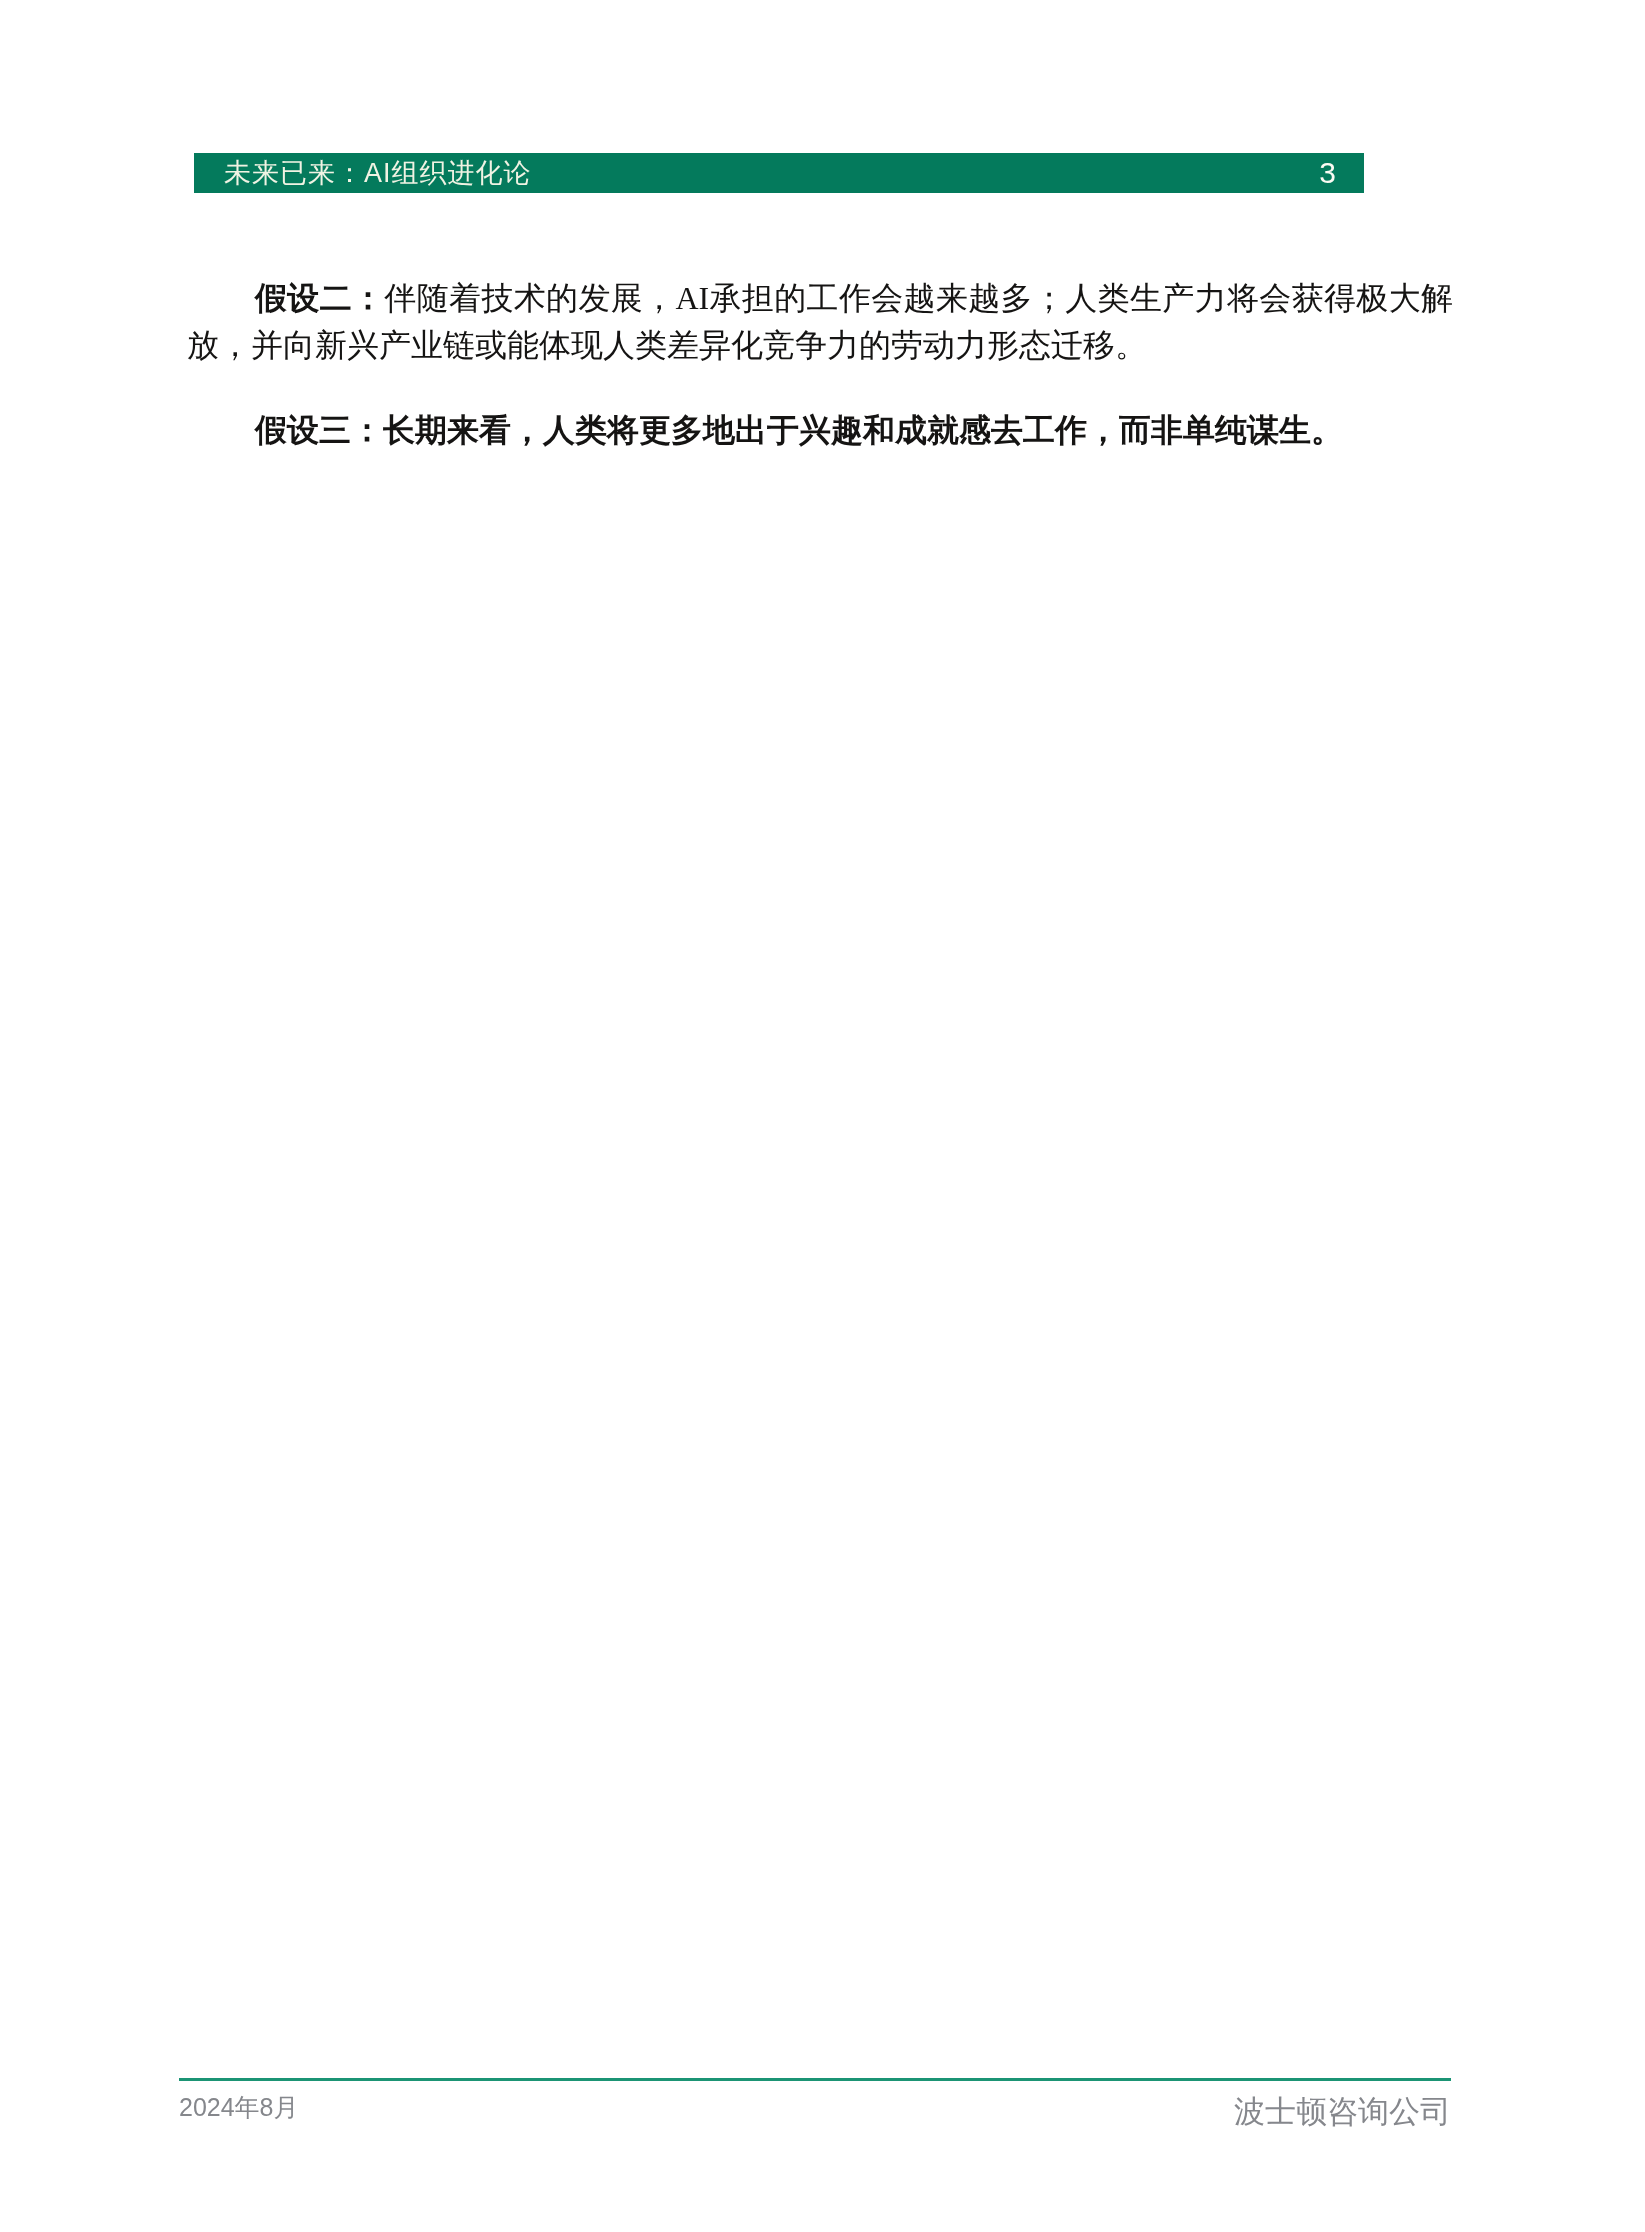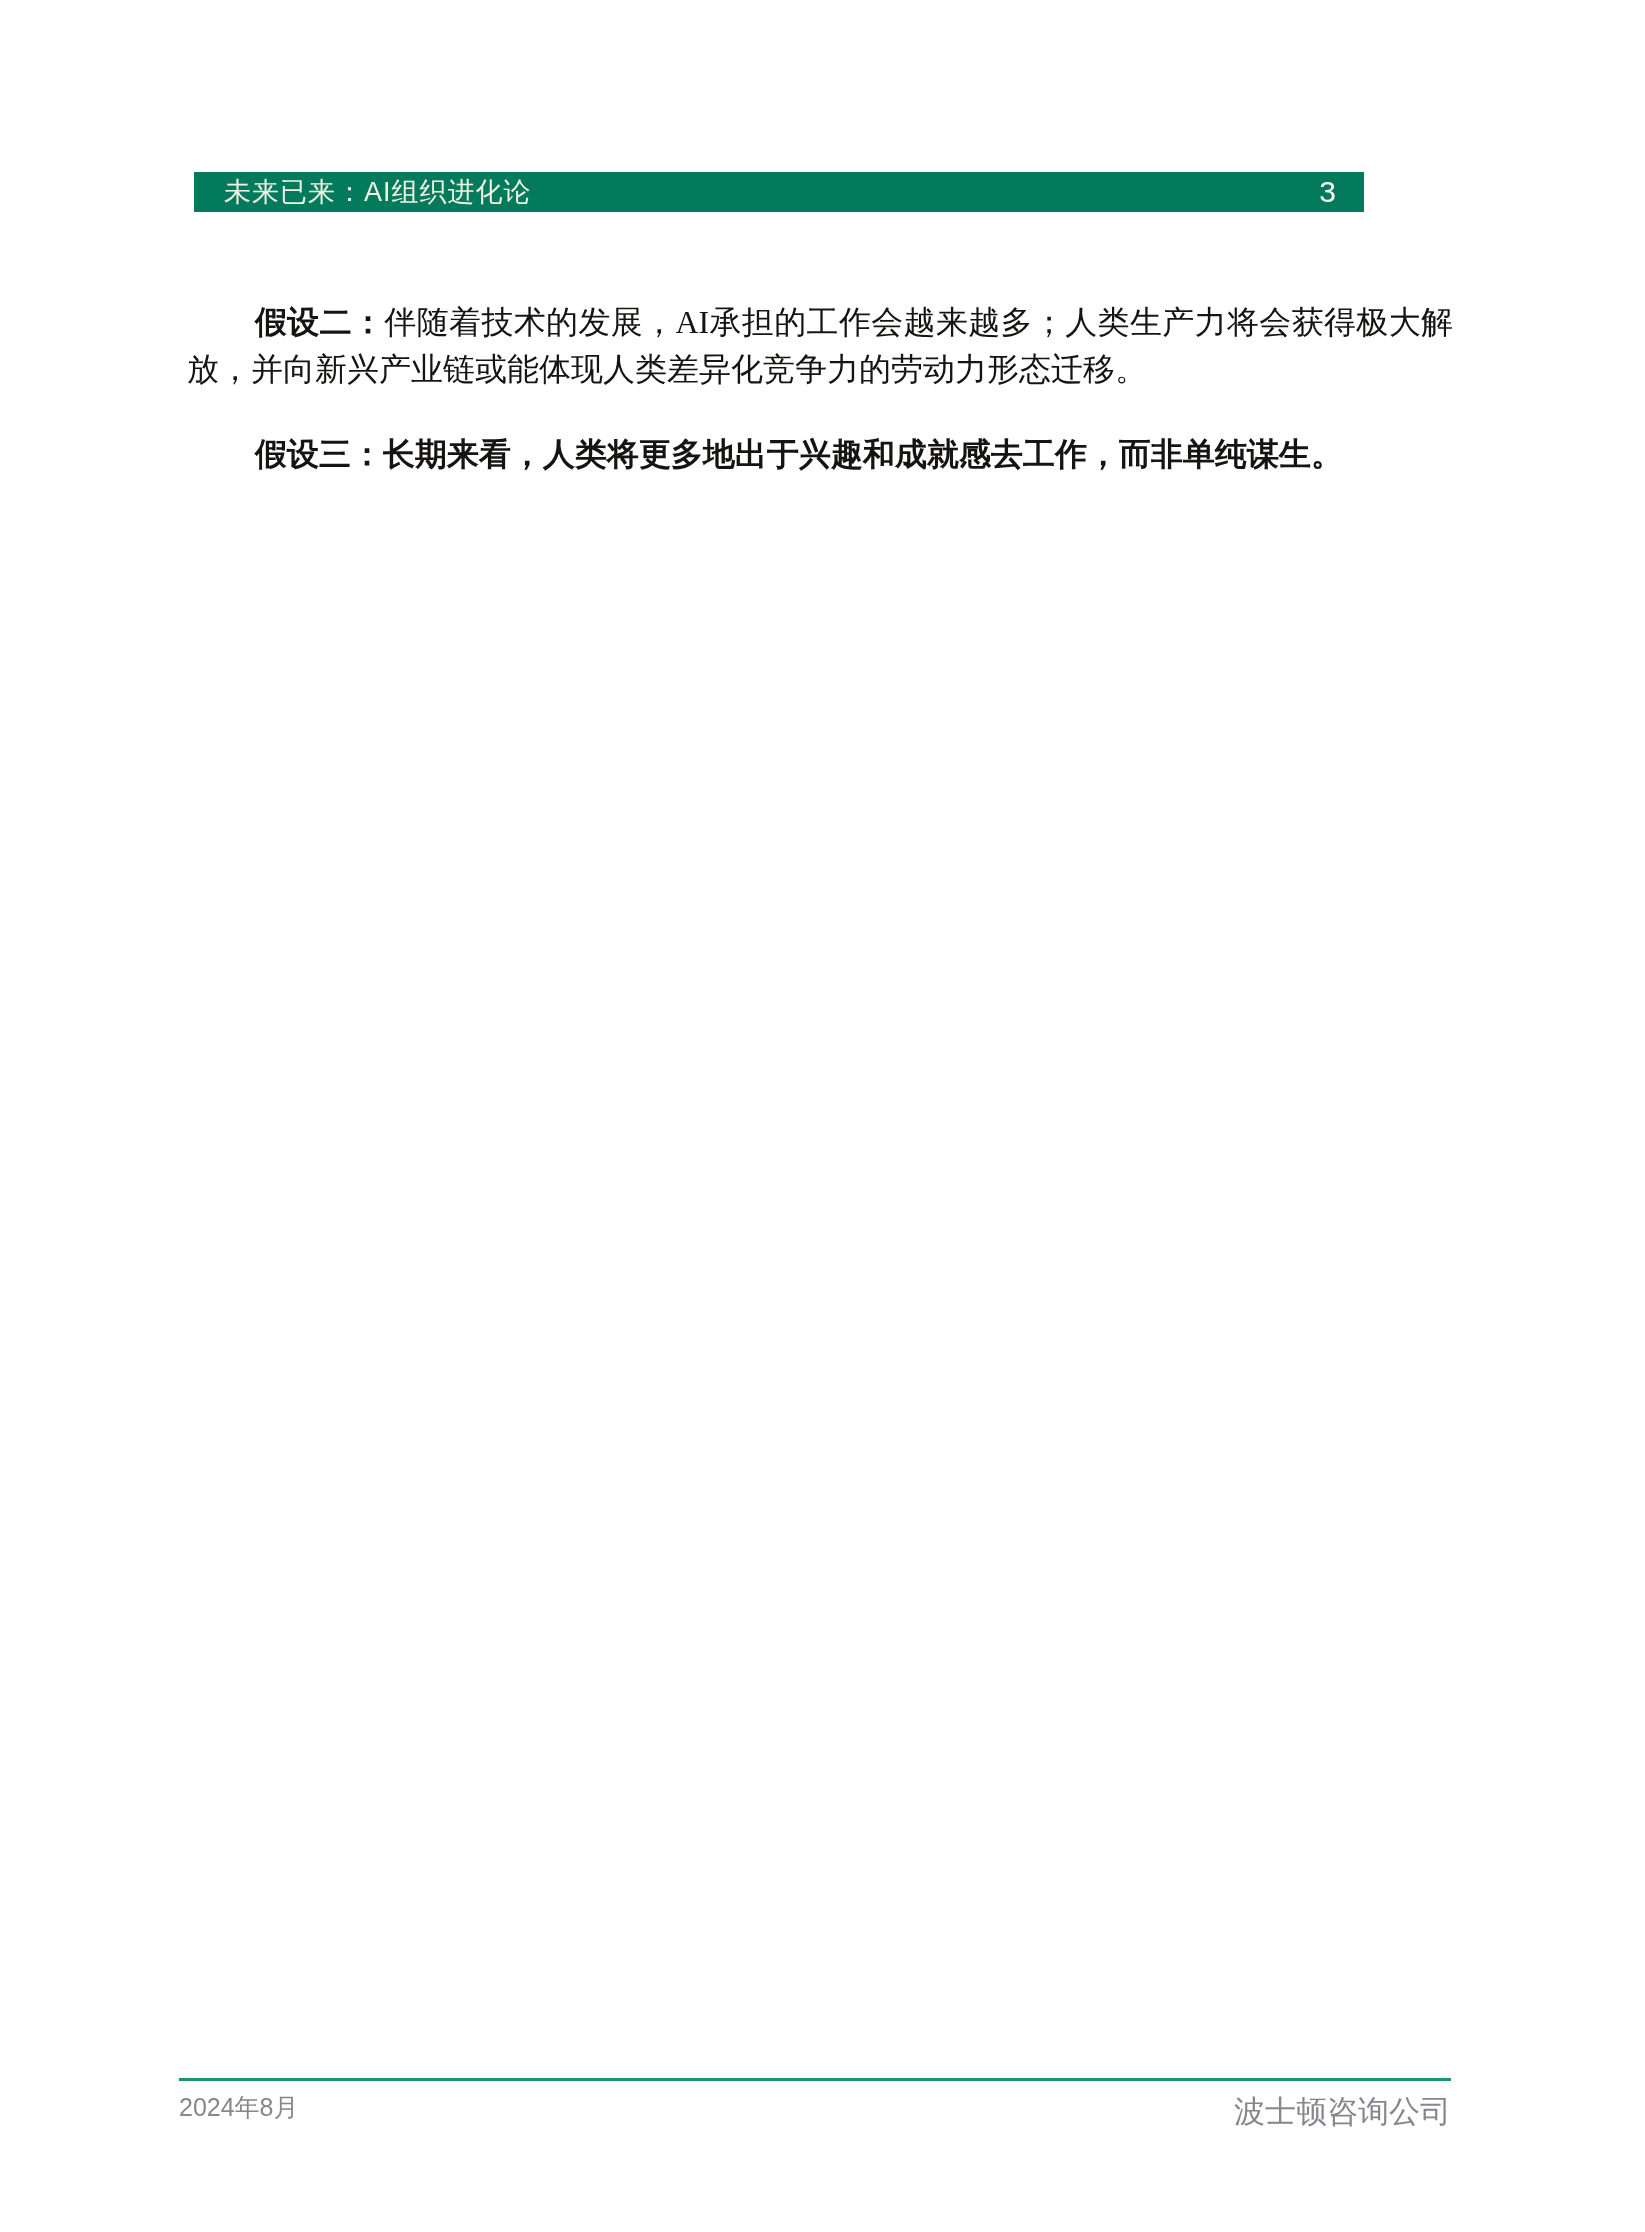--- a/index.html
+++ b/index.html
@@ -15,21 +15,21 @@
     position: relative;
     width: 1646px;
     height: 2233px;
     background: #ffffff;
     overflow: hidden;
     font-family: "Liberation Serif", "DejaVu Serif", serif;
   }
   .header-bar {
     position: absolute;
     left: 194px;
-    top: 172px;
+    top: 153px;
     width: 1170px;
     height: 40px;
     background: var(--header-bar);
     color: var(--header-text);
     font-family: "Liberation Sans", "DejaVu Sans", sans-serif;
     display: flex;
     align-items: center;
     justify-content: space-between;
     padding: 0 28px 0 30px;
   }
@@ -48,21 +48,20 @@
     top: 275px;
     width: 1266px;
     font-size: 32px;
     line-height: 47px;
     color: var(--body-text);
     text-align: justify;
   }
   .para {
     text-indent: 68px;
     margin-bottom: 38px;
-    margin-top: 24px;
   }
   .para .lead {
     font-weight: bold;
   }
   .para.bold {
     font-weight: bold;
   }
   .footer-rule {
     position: absolute;
     left: 179px;

